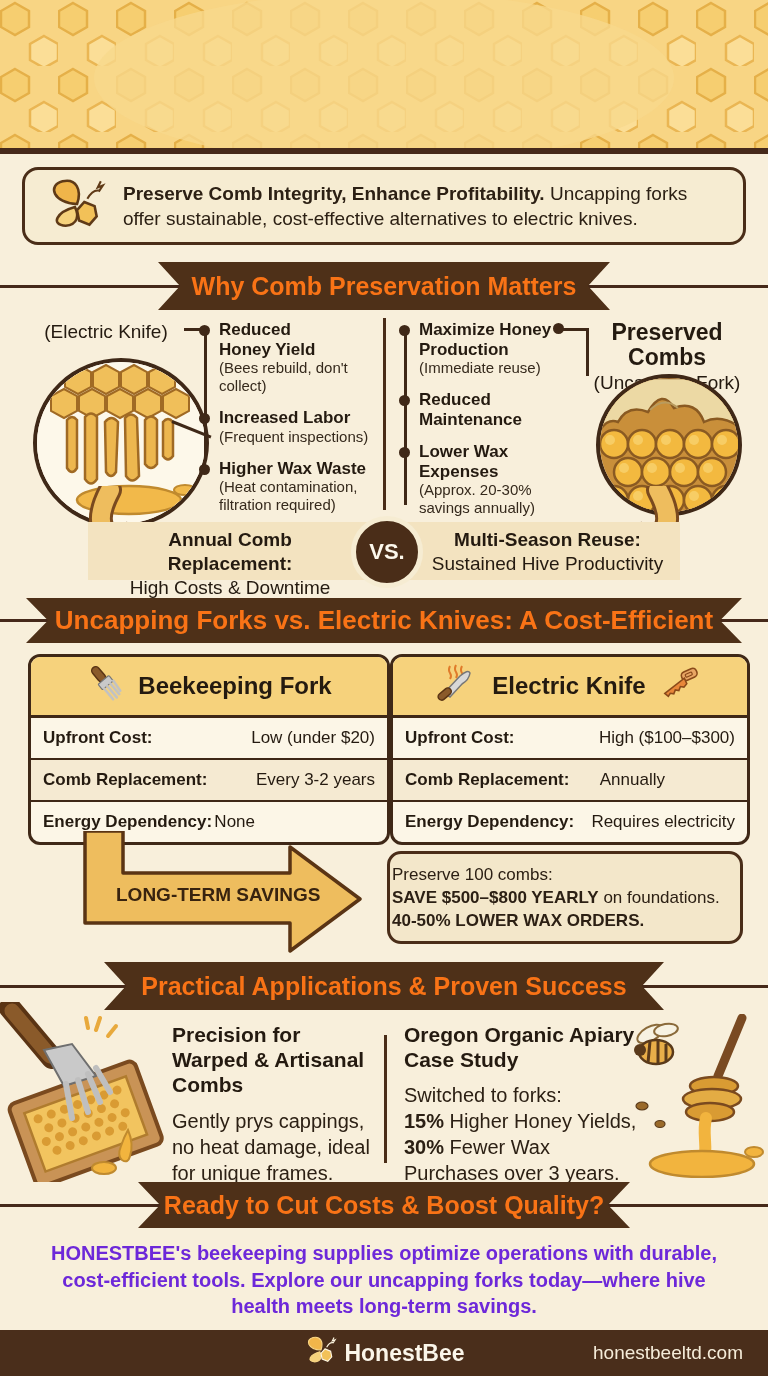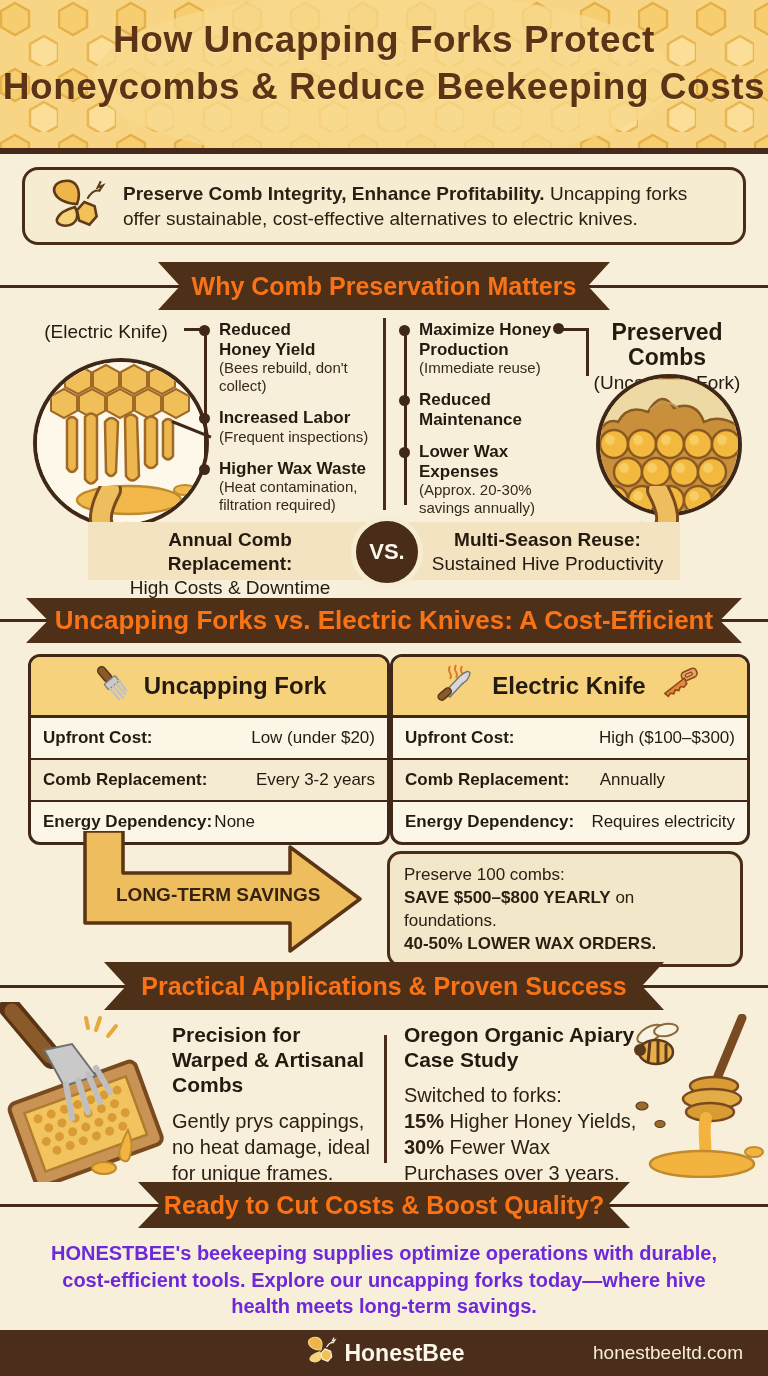--- a/index.html
+++ b/index.html
@@ -55,21 +55,21 @@
   .tbl-r{height:40px;display:flex;align-items:center;justify-content:space-between;
     padding:0 12px;font-size:17px;border-bottom:2px solid #3f2817;}
   .tbl-r:last-child{border-bottom:none;}
   .tbl-r .k{font-weight:bold;}
   .tbl-r.alt{background:#f5ead2;}
 
   
   .sav-arrow{position:absolute;left:75px;top:831px;}
   .sav-label{position:absolute;left:116px;top:884px;width:220px;font-size:19px;font-weight:bold;color:#38230f;}
   .sav-box{position:absolute;left:387px;top:851px;width:356px;box-sizing:border-box;
-    background:#f3e7ca;border:3px solid #4a2d18;border-radius:14px;padding:9px 14px;
+    background:#f3e7ca;border:3px solid #4a2d18;border-radius:14px;padding:9px 2px;
     font-size:17px;line-height:1.36;color:#2c2014;}
   .sav-box .b{font-weight:bold;}
 
   
   .prac-h{font-size:21px;font-weight:bold;line-height:1.2;margin:0 0 10px 0;}
   .prac-p{font-size:20px;line-height:1.3;margin:0;color:#2c2014;}
   .prac-col{position:absolute;}
   .illus{position:absolute;}
 
   
@@ -91,24 +91,20 @@
       <defs>
         <pattern id="hexp" width="58" height="66" patternUnits="userSpaceOnUse">
           <path d="M15 3 L29 11 L29 27 L15 35 L1 27 L1 11 Z" fill="#f6cd6d" stroke="#e2a93e" stroke-width="2.5"></path>
           <path d="M44 36 L58 44 L58 60 L44 68 L30 60 L30 44 Z" fill="#fbe09a" stroke="#e7b04a" stroke-width="2.5"></path>
         </pattern>
       </defs>
       <rect width="768" height="148" fill="#f8d584"></rect>
       <rect width="768" height="148" fill="url(#hexp)" opacity="0.85"></rect>
       <ellipse cx="384" cy="78" rx="290" ry="86" fill="#f8d88c" opacity="0.8"></ellipse>
     </svg>
-    <div class="title">
-      <div>How Uncapping Forks Protect</div>
-      <div>Honeycombs &amp; Reduce Beekeeping Costs</div>
-    </div>
   </div>
 
   <div class="intro">
     <span>
       <svg width="62" height="56" viewBox="0 0 60 54">
         <path d="M31 27 C8 26 2 9 17 5 C30 2 36 13 31 27 Z" fill="#f0b54a" stroke="#5f3a17" stroke-width="2.5"></path>
         <path d="M29 30 C11 35 5 47 20 48 C32 47 33 38 29 30 Z" fill="#f6d27c" stroke="#5f3a17" stroke-width="2.5"></path>
         <path d="M38 25 L48 29 L50 39 L43 47 L33 43 L31 33 Z" fill="#f2c158" stroke="#5f3a17" stroke-width="2.5"></path>
         <path d="M41 22 q5 -9 11 -8" fill="none" stroke="#5f3a17" stroke-width="2"></path>
         <path d="M52 15 l4 -6 l-5 2 l3 -6" fill="none" stroke="#5f3a17" stroke-width="2"></path>
@@ -279,21 +275,21 @@
             <rect x="13" y="16" width="14" height="7" rx="1" fill="#c9c9c9" stroke="#777" stroke-width="1.2"></rect>
             <g stroke="#c2c2c2" stroke-width="2.6" stroke-linecap="round">
               <line x1="15" y1="23" x2="15" y2="37"></line>
                 <line x1="19" y1="23" x2="19" y2="38"></line>
               <line x1="23" y1="23" x2="23" y2="37"></line>
                 <line x1="27" y1="23" x2="26" y2="35"></line>
             </g>
           </g>
         </svg>
       </span>
-      <span>Uncapping Fork</span>
+      <span>Beekeeping Fork</span>
     </div>
     <div class="tbl-r">
       <span class="k">Upfront Cost:</span>
       <span class="v">Low (under $20)</span>
     </div>
     <div class="tbl-r alt">
       <span class="k">Comb Replacement:</span>
       <span class="v">Every 3-2 years</span>
     </div>
     <div class="tbl-r">

